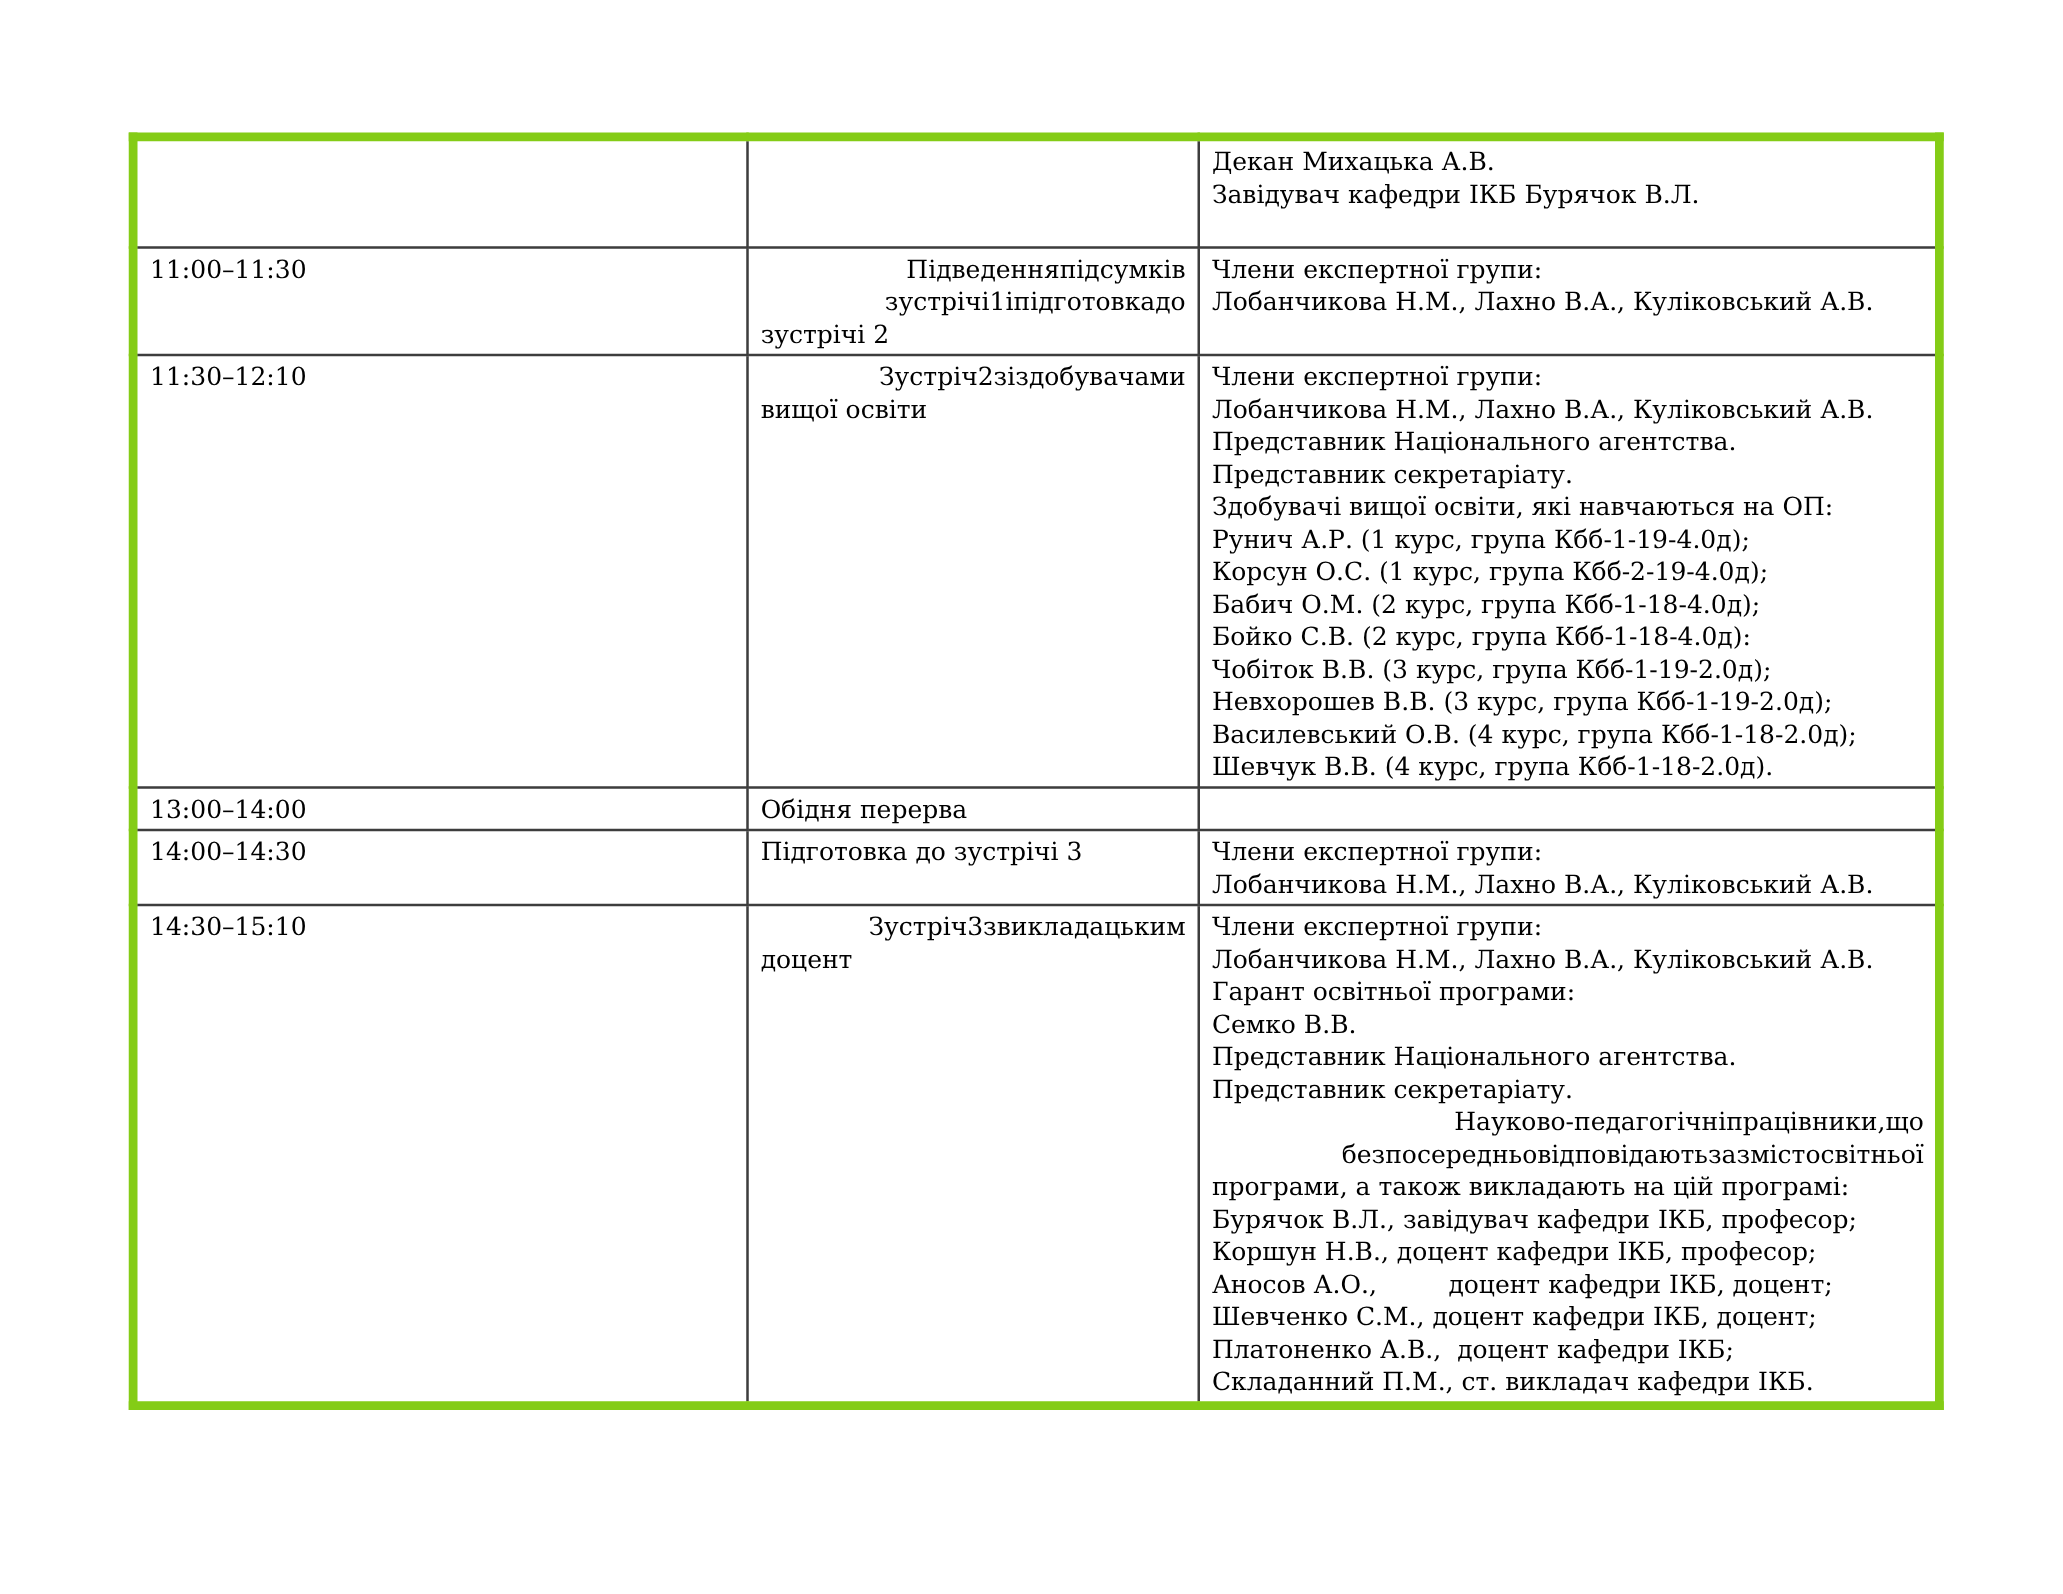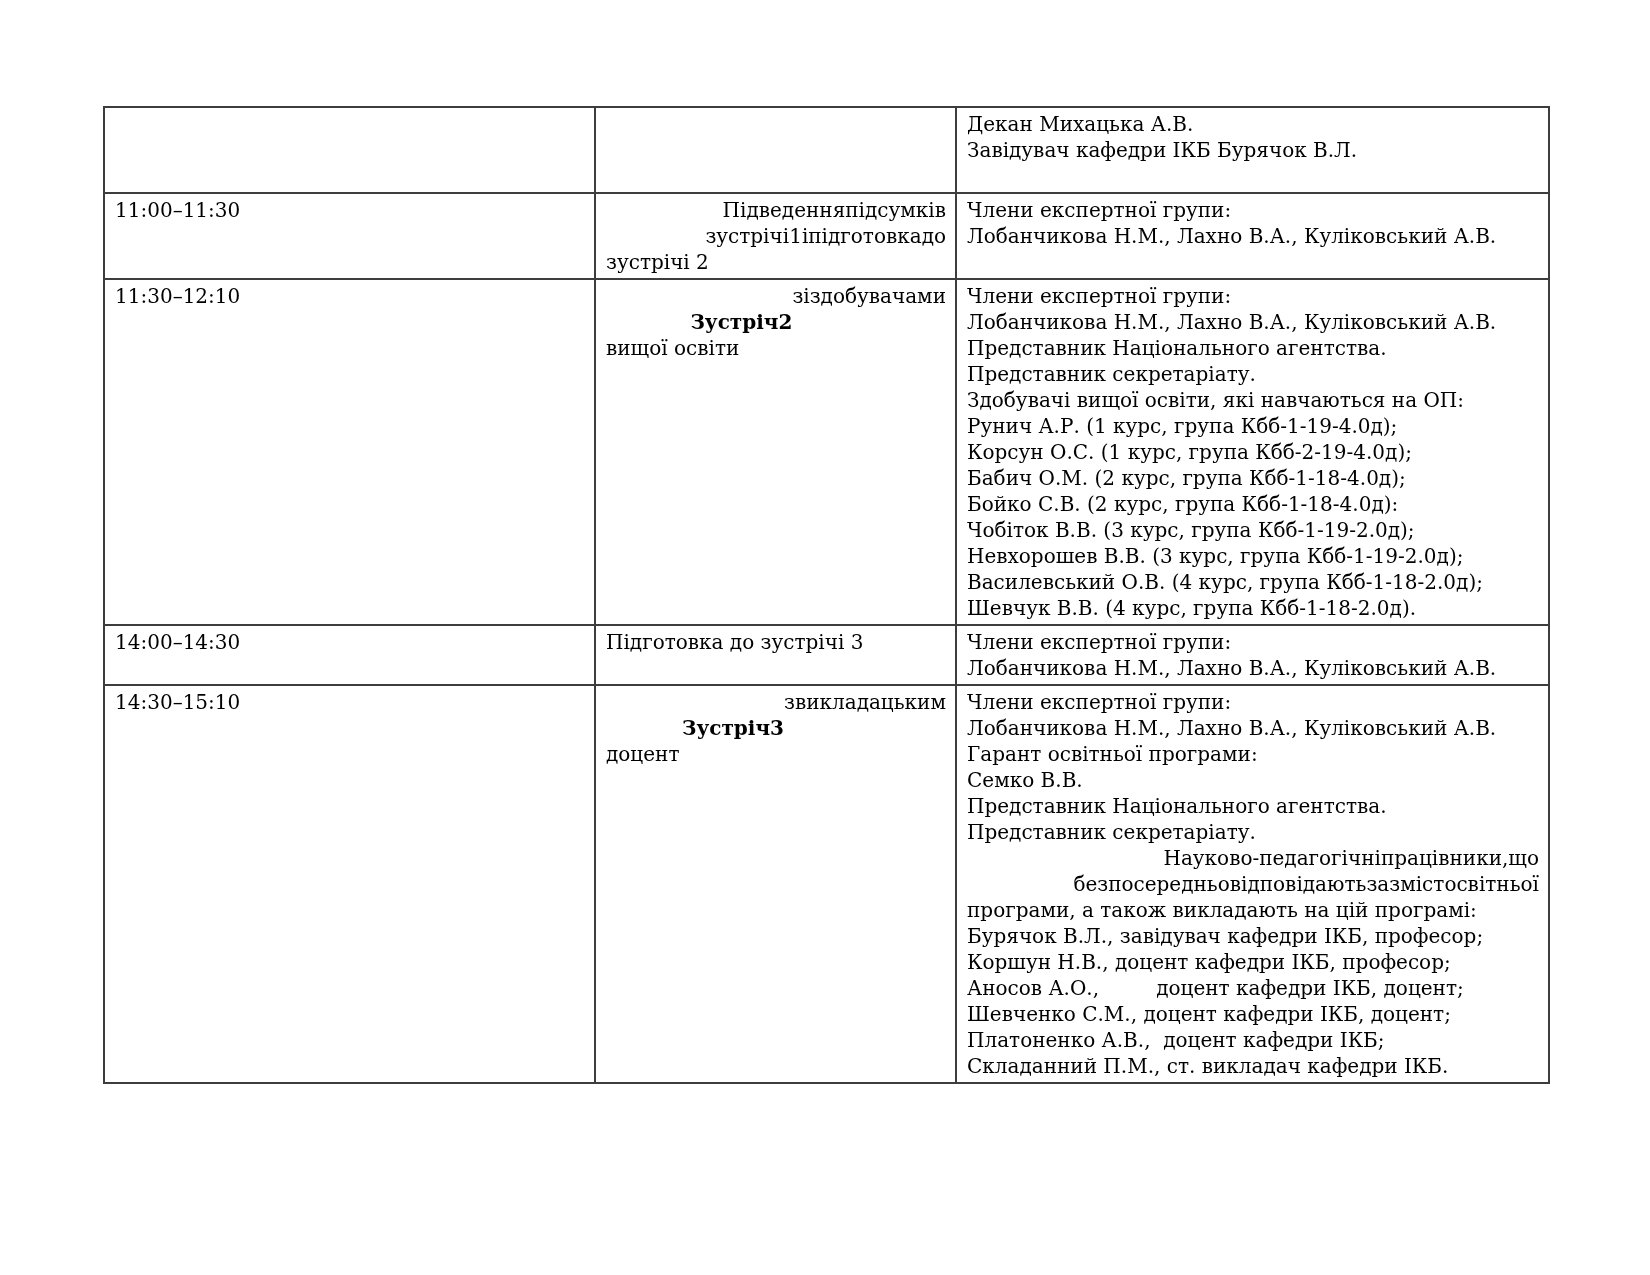--- a/index.html
+++ b/index.html
@@ -5,32 +5,32 @@
   html,body{margin:0;padding:0;}
   body{
     width:1650px;height:1275px;background:#ffffff;color:#000000;
     font-family:"DejaVu Serif","Liberation Serif",serif;
     position:relative;overflow:hidden;
   }
   .page{position:absolute;inset:0;background:#ffffff;}
   table.doc-table{
     position:absolute;left:103px;top:106px;width:1445px;
     border-collapse:collapse;table-layout:fixed;
-    border:1px solid #84cc16;
+    border:7px solid #84cc16;
   }
   td{
     border:2px solid #3d3d3d;
     vertical-align:top;
     padding:3px 9px 3px 10px;
     font-size:20px;line-height:26px;
     overflow:hidden;
   }
   .line{min-height:26px;white-space:pre-wrap;}
   .jline{display:flex;justify-content:flex-end;min-height:26px;white-space:pre;}
-  .bold{font-weight:bold;margin-top:26px;}
+  .bold{font-weight:normal;}
 </style>
 </head>
 <body>
 
 <div class="page">
   <table class="doc-table">
     <colgroup>
       <col style="width:491px">
       <col style="width:361px">
       <col style="width:593px">
@@ -78,20 +78,29 @@
             <div class="line">Бабич О.М. (2 курс, група Кбб-1-18-4.0д);</div>
             <div class="line">Бойко С.В. (2 курс, група Кбб-1-18-4.0д):</div>
             <div class="line">Чобіток В.В. (3 курс, група Кбб-1-19-2.0д);</div>
             <div class="line">Невхорошев В.В. (3 курс, група Кбб-1-19-2.0д);</div>
             <div class="line">Василевський О.В. (4 курс, група Кбб-1-18-2.0д);</div>
             <div class="line">Шевчук В.В. (4 курс, група Кбб-1-18-2.0д).</div>
           </td>
         </tr>
         <tr>
           <td>
+            <div class="line">13:00–14:00</div>
+          </td>
+          <td>
+            <div class="line">Обідня перерва</div>
+          </td>
+          <td></td>
+        </tr>
+        <tr>
+          <td>
             <div class="line">14:00–14:30</div>
           </td>
           <td>
             <div class="line">Підготовка до зустрічі 3</div>
           </td>
           <td>
             <div class="line">Члени експертної групи:</div>
             <div class="line">Лобанчикова Н.М., Лахно В.А., Куліковський А.В.</div>
           </td>
         </tr>

